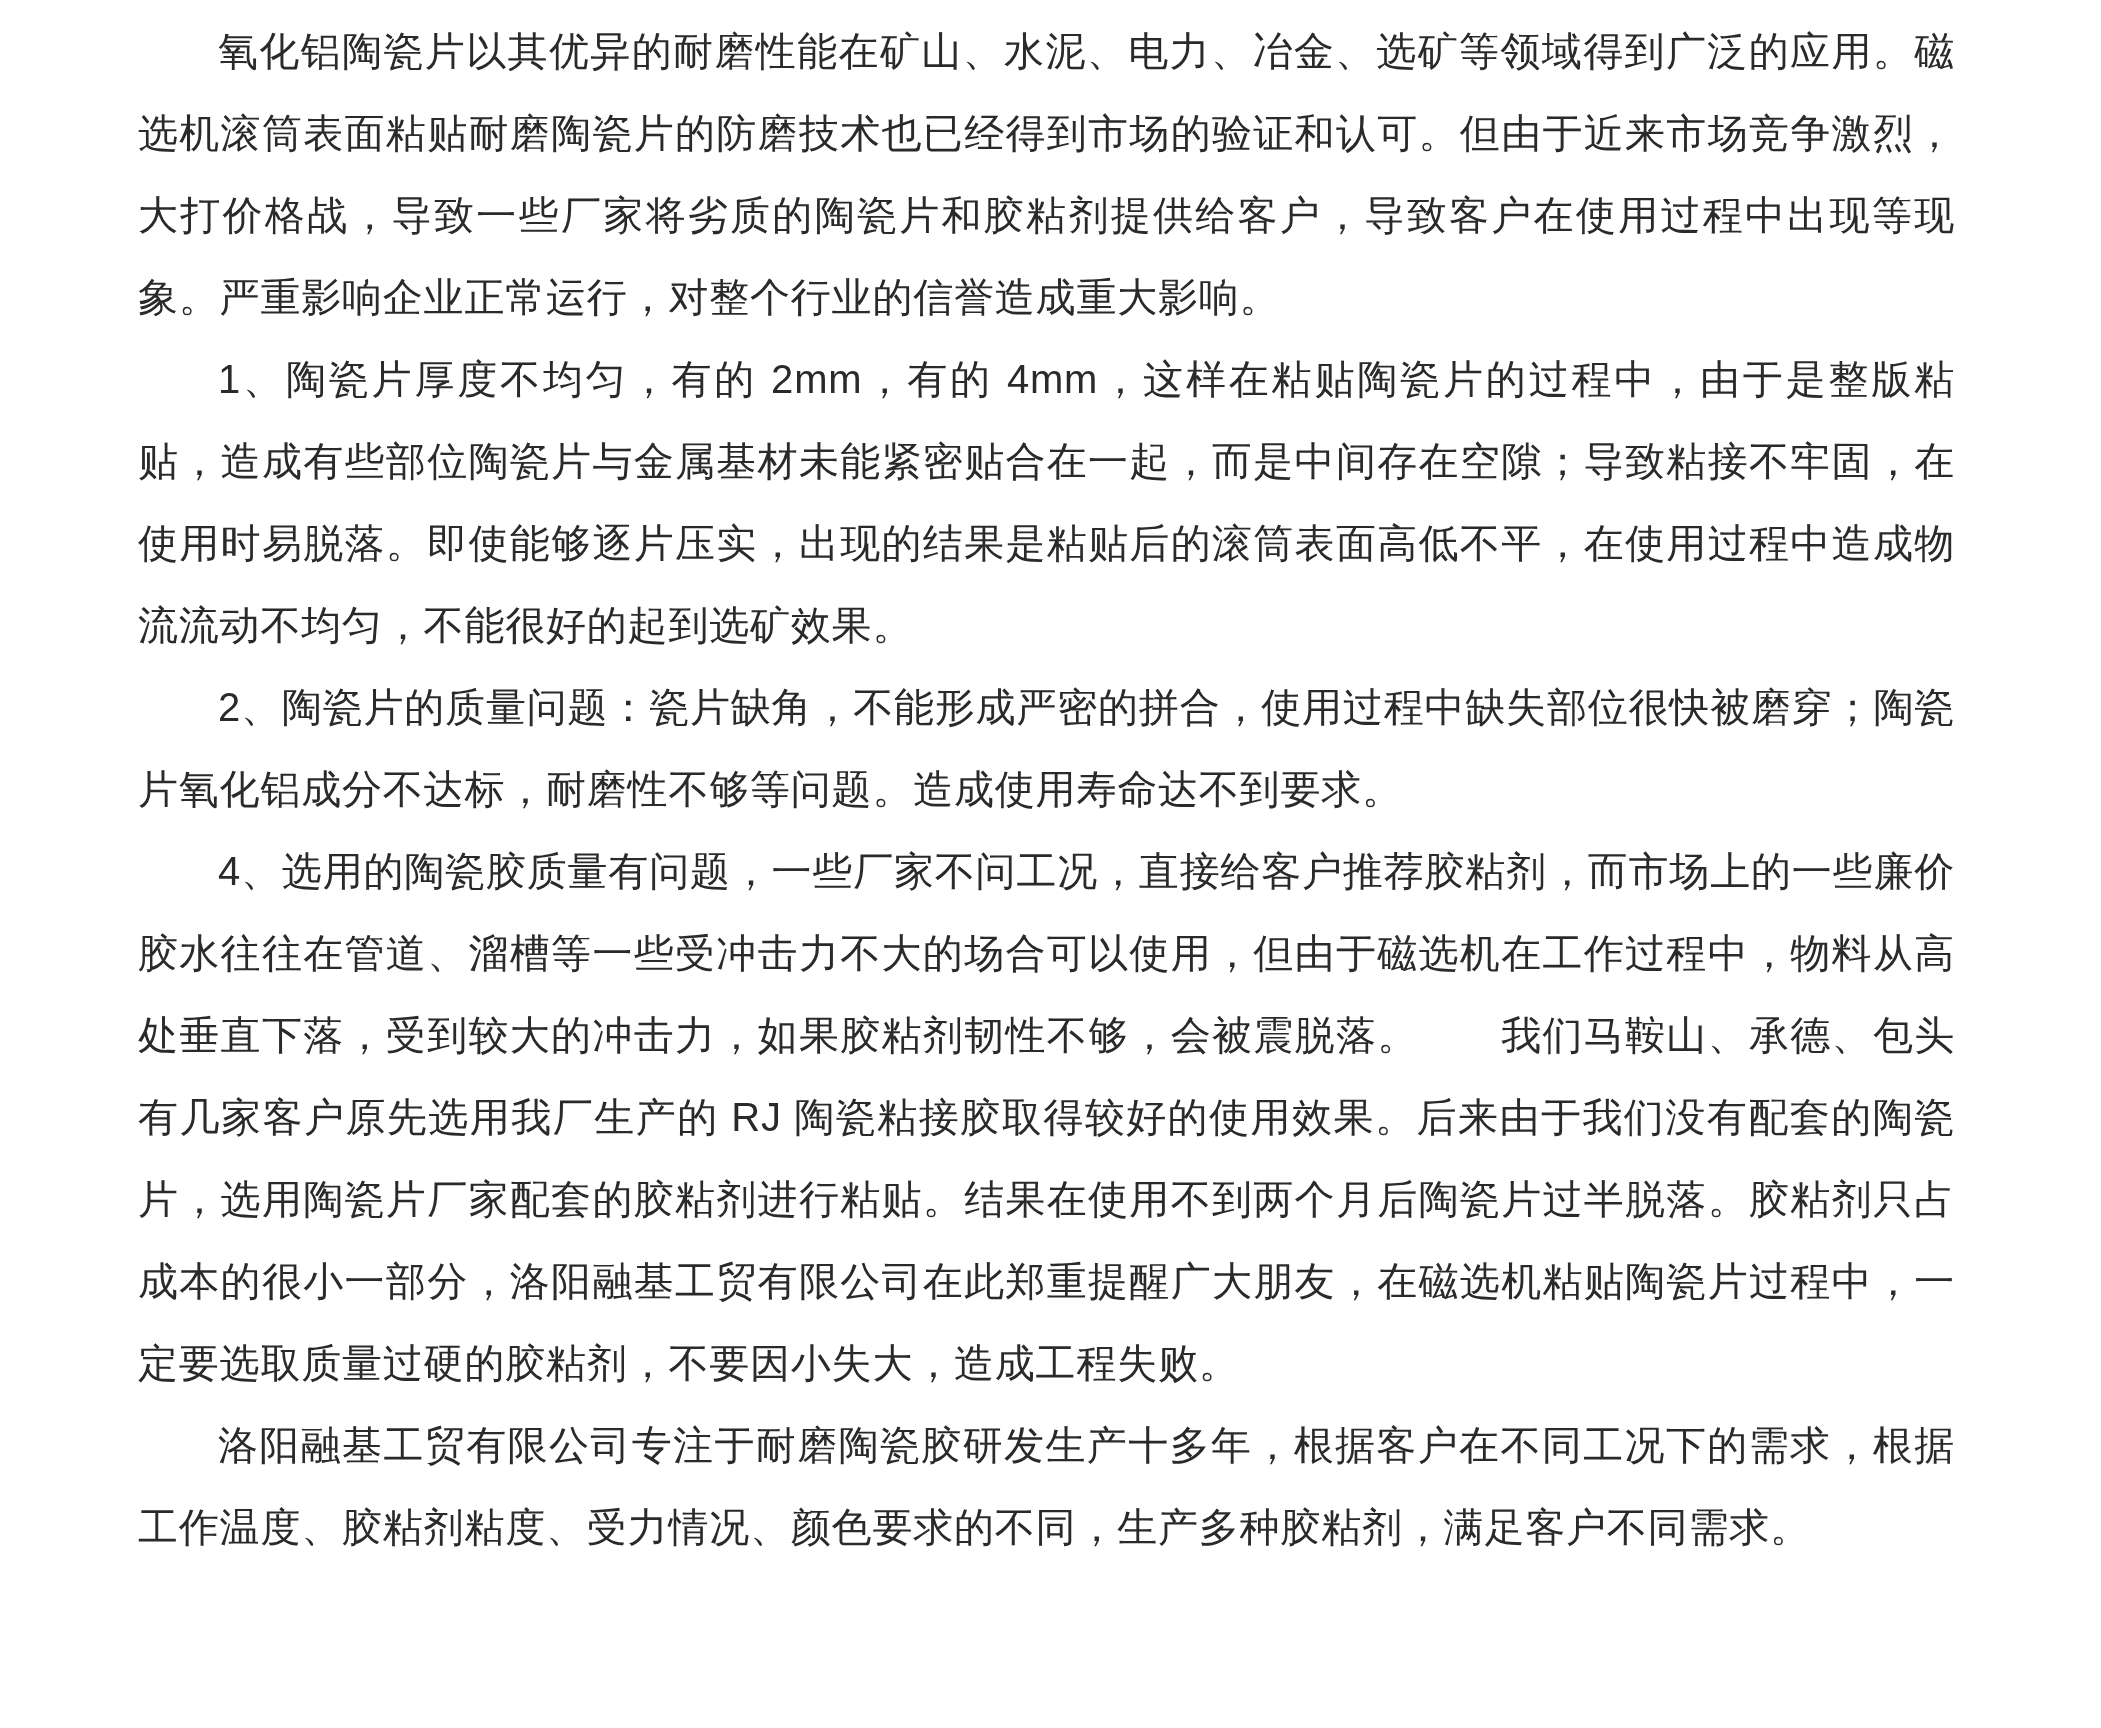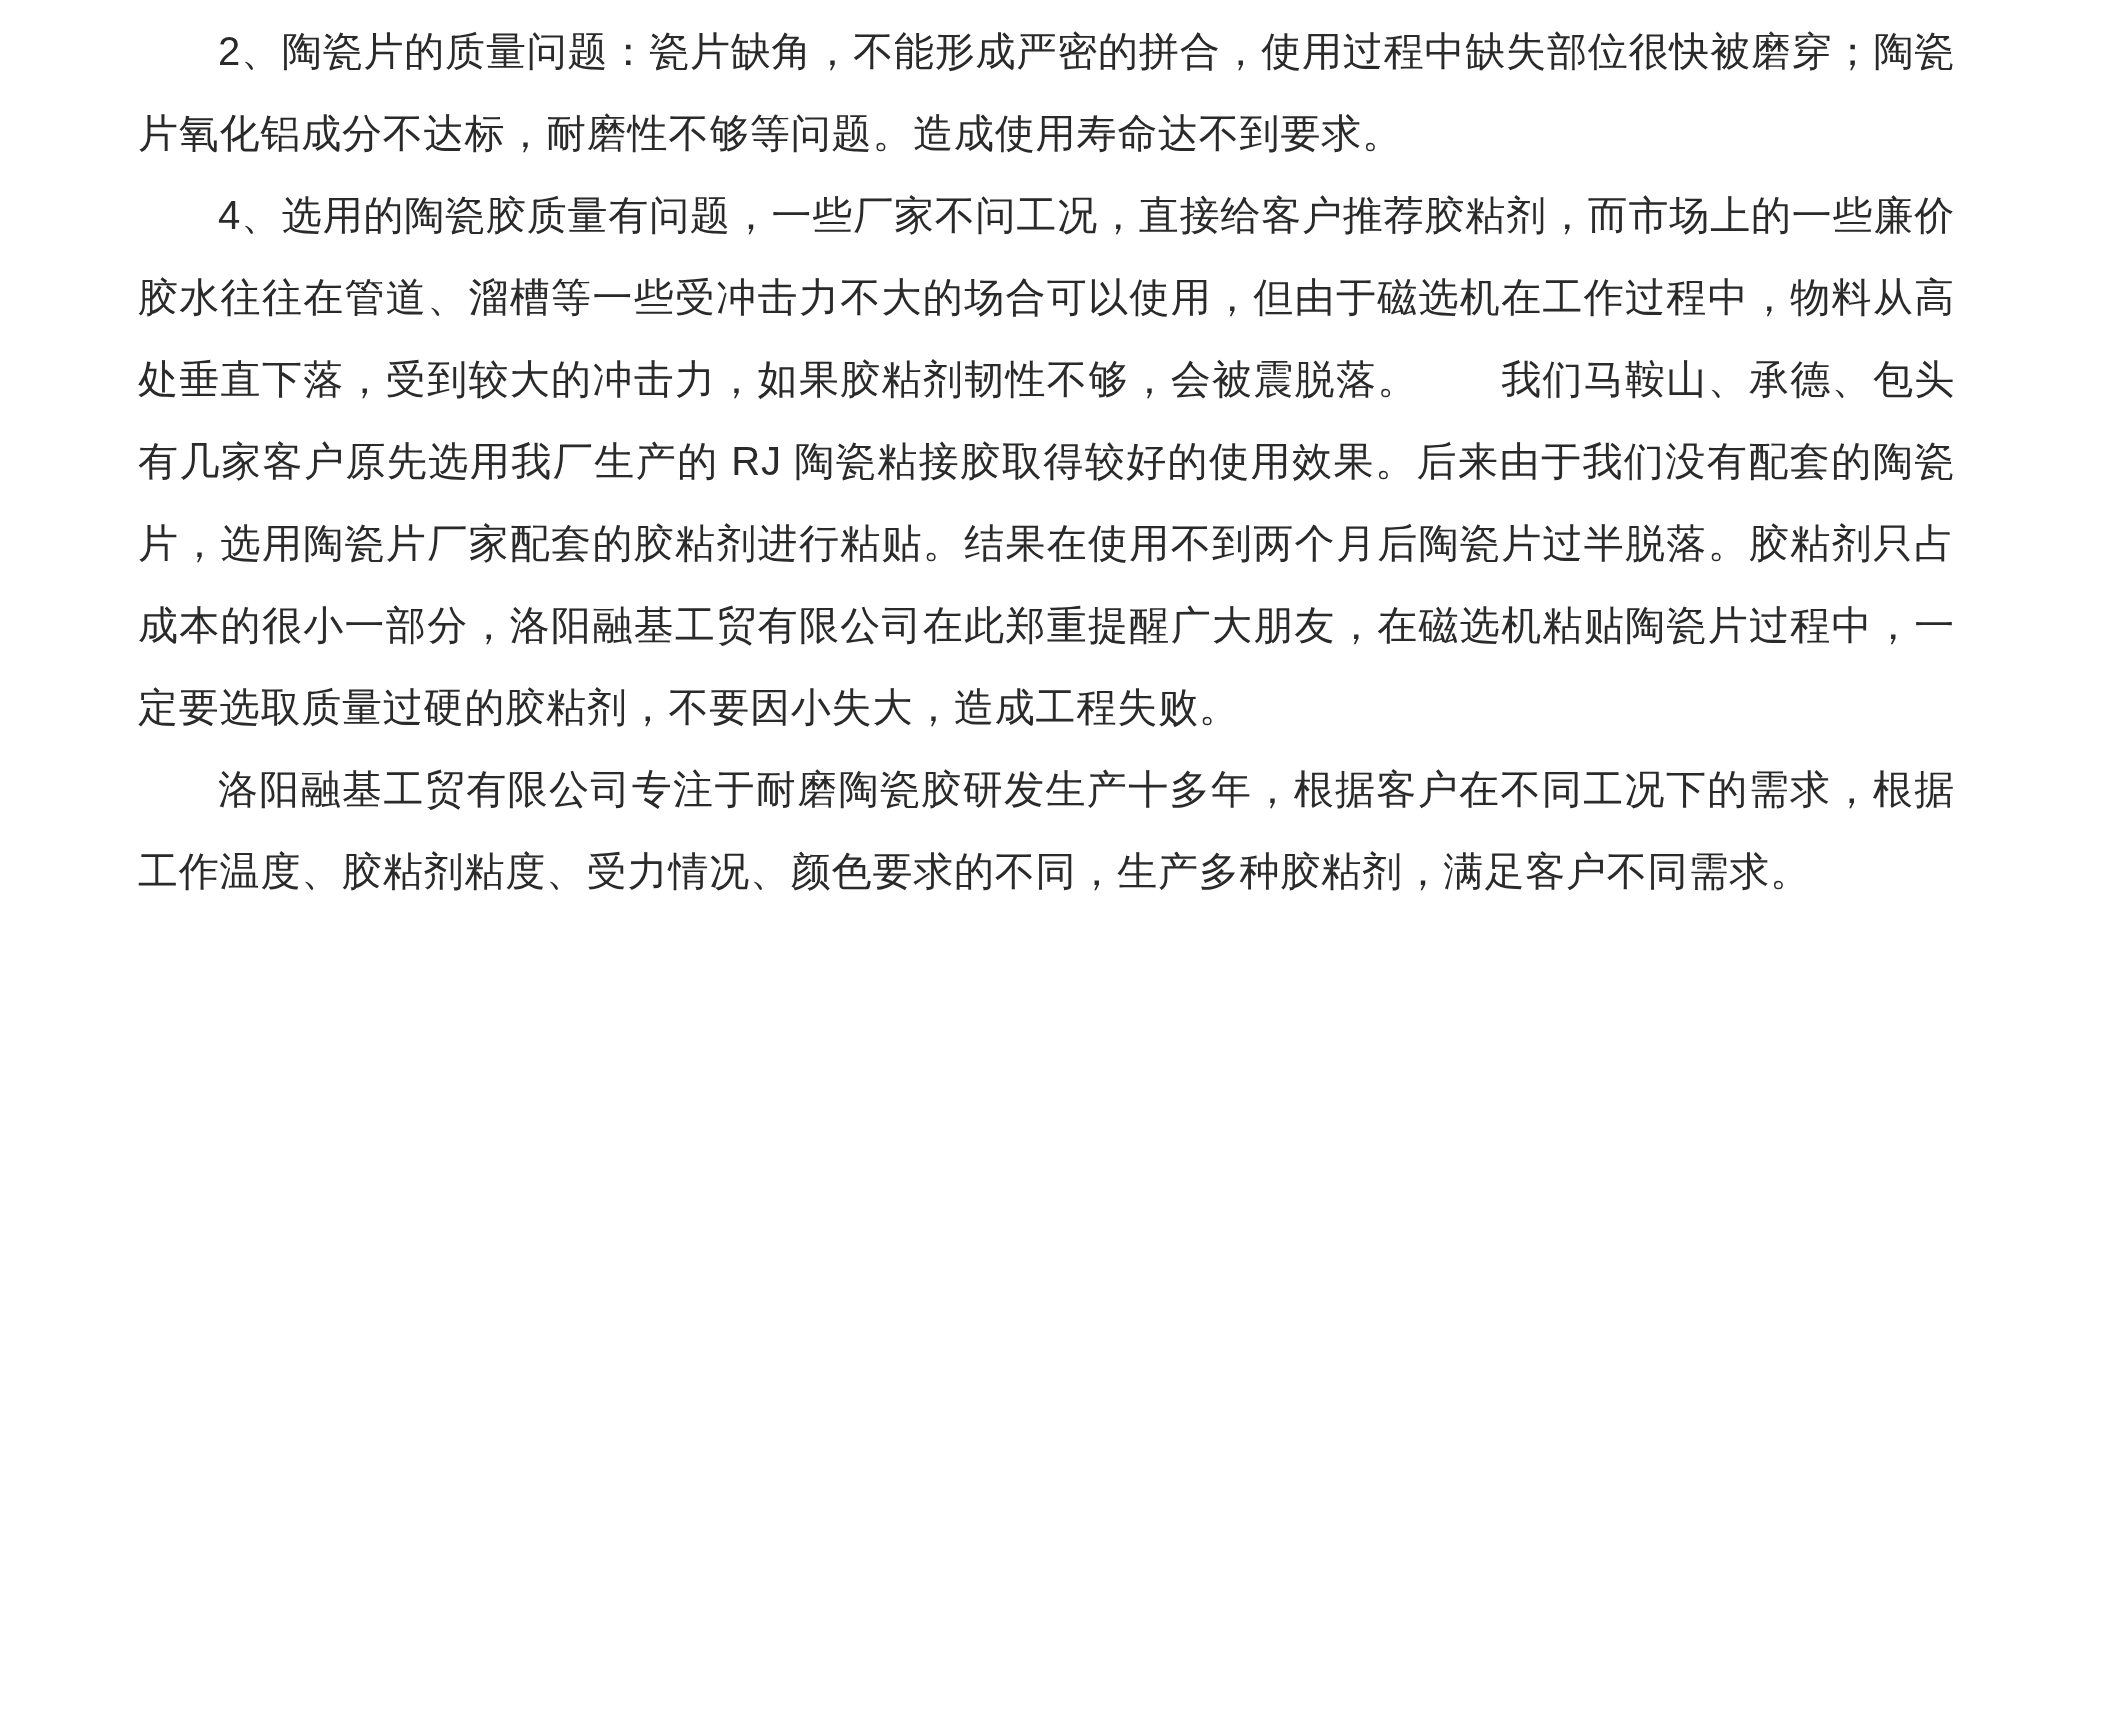--- a/index.html
+++ b/index.html
@@ -33,18 +33,20 @@
     word-break: break-all;
     overflow-wrap: anywhere;
     font-weight: 500;
   }
 </style>
 </head>
 <body>
 
 <div class="page">
   <div class="doc-body">
+    <p class="para">氧化铝陶瓷片以其优异的耐磨性能在矿山、水泥、电力、冶金、选矿等领域得到广泛的应用。磁选机滚筒表面粘贴耐磨陶瓷片的防磨技术也已经得到市场的验证和认可。但由于近来市场竞争激烈，大打价格战，导致一些厂家将劣质的陶瓷片和胶粘剂提供给客户，导致客户在使用过程中出现等现象。严重影响企业正常运行，对整个行业的信誉造成重大影响。</p>
+    <p class="para">1、陶瓷片厚度不均匀，有的 2mm，有的 4mm，这样在粘贴陶瓷片的过程中，由于是整版粘贴，造成有些部位陶瓷片与金属基材未能紧密贴合在一起，而是中间存在空隙；导致粘接不牢固，在使用时易脱落。即使能够逐片压实，出现的结果是粘贴后的滚筒表面高低不平，在使用过程中造成物流流动不均匀，不能很好的起到选矿效果。</p>
     <p class="para">2、陶瓷片的质量问题：瓷片缺角，不能形成严密的拼合，使用过程中缺失部位很快被磨穿；陶瓷片氧化铝成分不达标，耐磨性不够等问题。造成使用寿命达不到要求。</p>
     <p class="para">4、选用的陶瓷胶质量有问题，一些厂家不问工况，直接给客户推荐胶粘剂，而市场上的一些廉价胶水往往在管道、溜槽等一些受冲击力不大的场合可以使用，但由于磁选机在工作过程中，物料从高处垂直下落，受到较大的冲击力，如果胶粘剂韧性不够，会被震脱落。　　我们马鞍山、承德、包头有几家客户原先选用我厂生产的 RJ 陶瓷粘接胶取得较好的使用效果。后来由于我们没有配套的陶瓷片，选用陶瓷片厂家配套的胶粘剂进行粘贴。结果在使用不到两个月后陶瓷片过半脱落。胶粘剂只占成本的很小一部分，洛阳融基工贸有限公司在此郑重提醒广大朋友，在磁选机粘贴陶瓷片过程中，一定要选取质量过硬的胶粘剂，不要因小失大，造成工程失败。</p>
     <p class="para">洛阳融基工贸有限公司专注于耐磨陶瓷胶研发生产十多年，根据客户在不同工况下的需求，根据工作温度、胶粘剂粘度、受力情况、颜色要求的不同，生产多种胶粘剂，满足客户不同需求。</p>
   </div>
 </div>
 
 
 </body></html>

